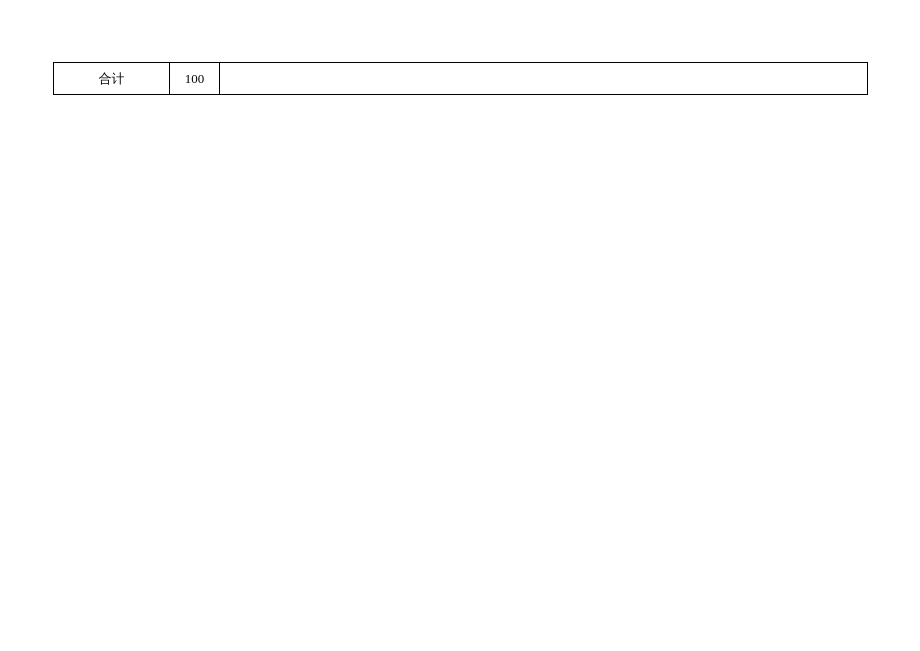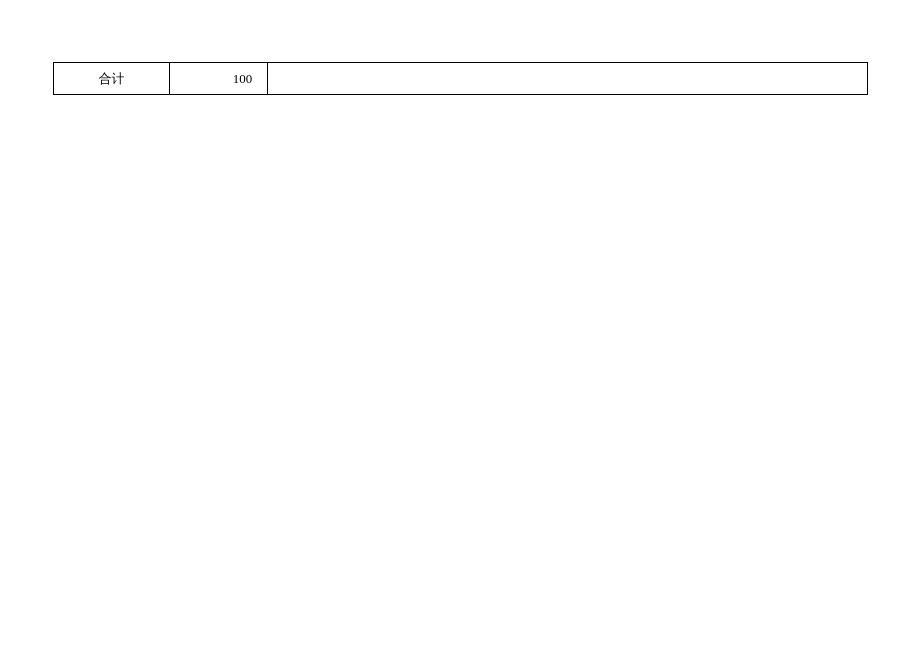--- a/index.html
+++ b/index.html
@@ -1,19 +1,18 @@
 <!DOCTYPE html>
 <html><head>
   <meta charset="utf-8">
   <style>
     * {
       margin: 0;
       padding: 0;
       box-sizing: border-box;
-      gap: 48px;
     }
     body {
       width: 920px;
       height: 651px;
       background: #ffffff;
       font-family: "SimSun", "宋体", serif;
       position: relative;
     }
     .table-row {
       position: absolute;

